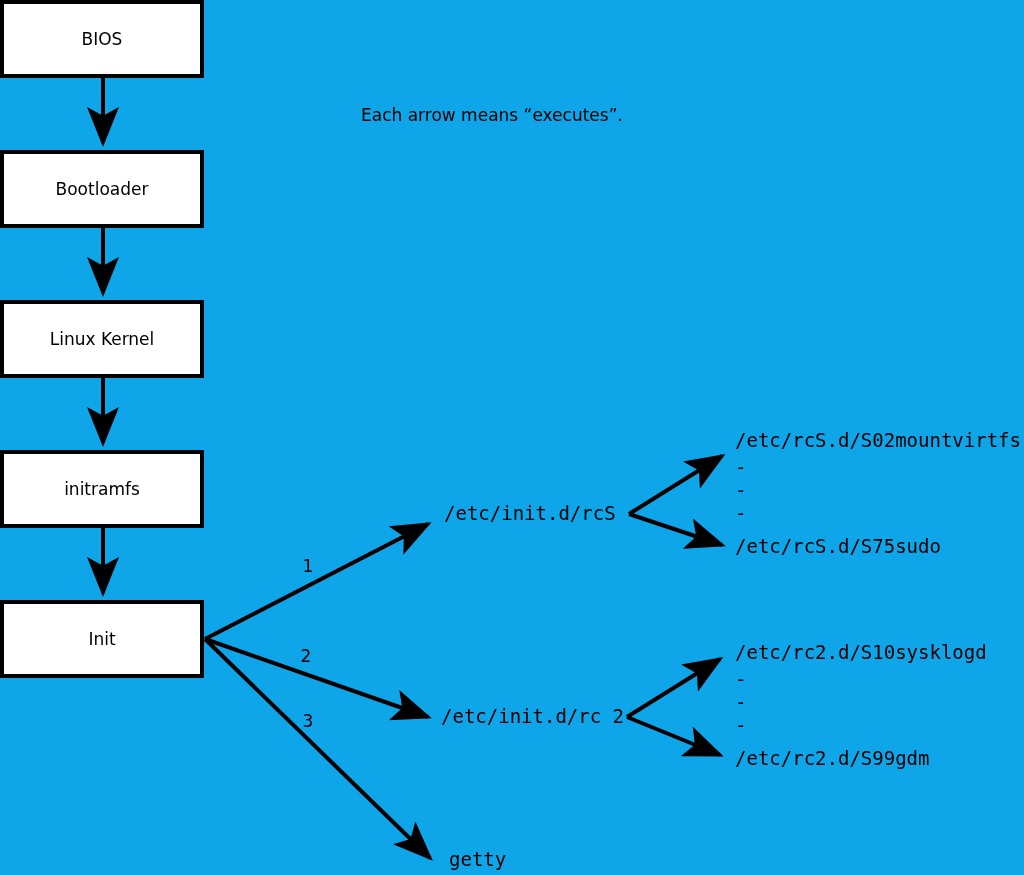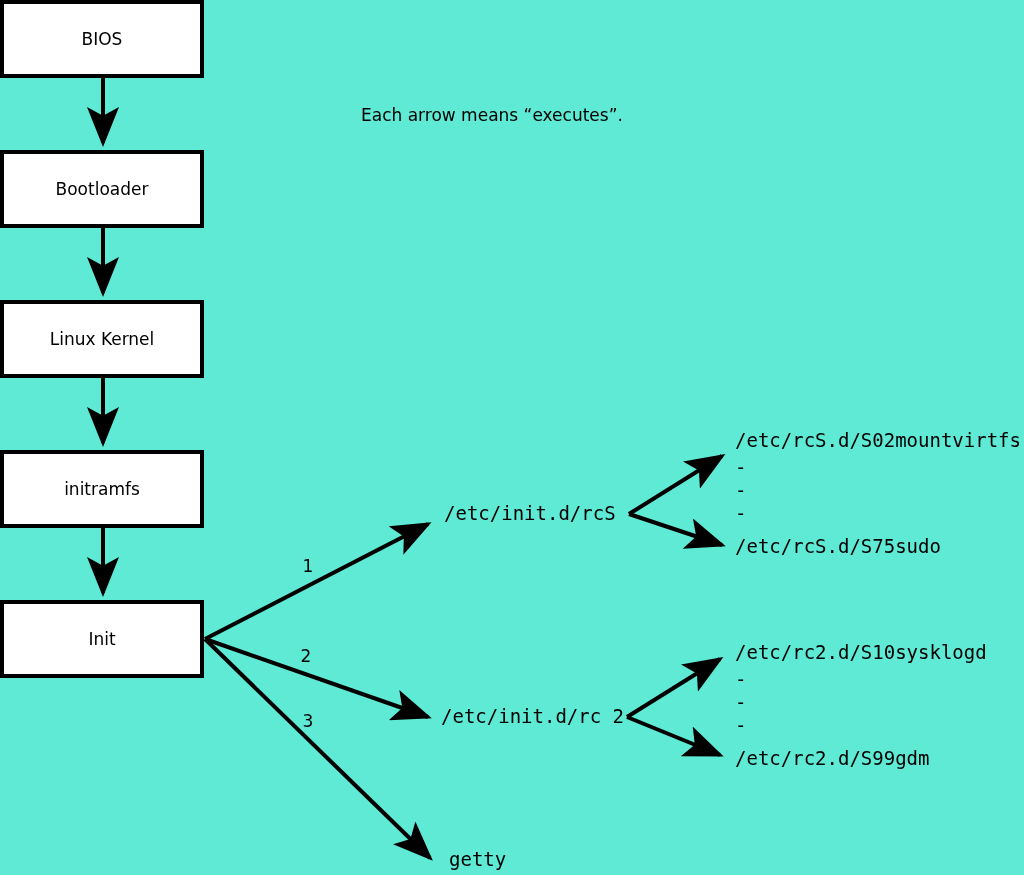--- a/index.html
+++ b/index.html
@@ -4,21 +4,21 @@
 <style>
   html, body {
     margin: 0;
     padding: 0;
     background: #ffffff;
   }
   #page {
     position: relative;
     width: 1024px;
     height: 875px;
-    background: #5eead4;
+    background: #0ea5e9;
     overflow: hidden;
   }
   svg.diagram {
     display: block;
     width: 1024px;
     height: 875px;
   }
   .box-rect {
     fill: #ffffff;
     stroke: #000000;

